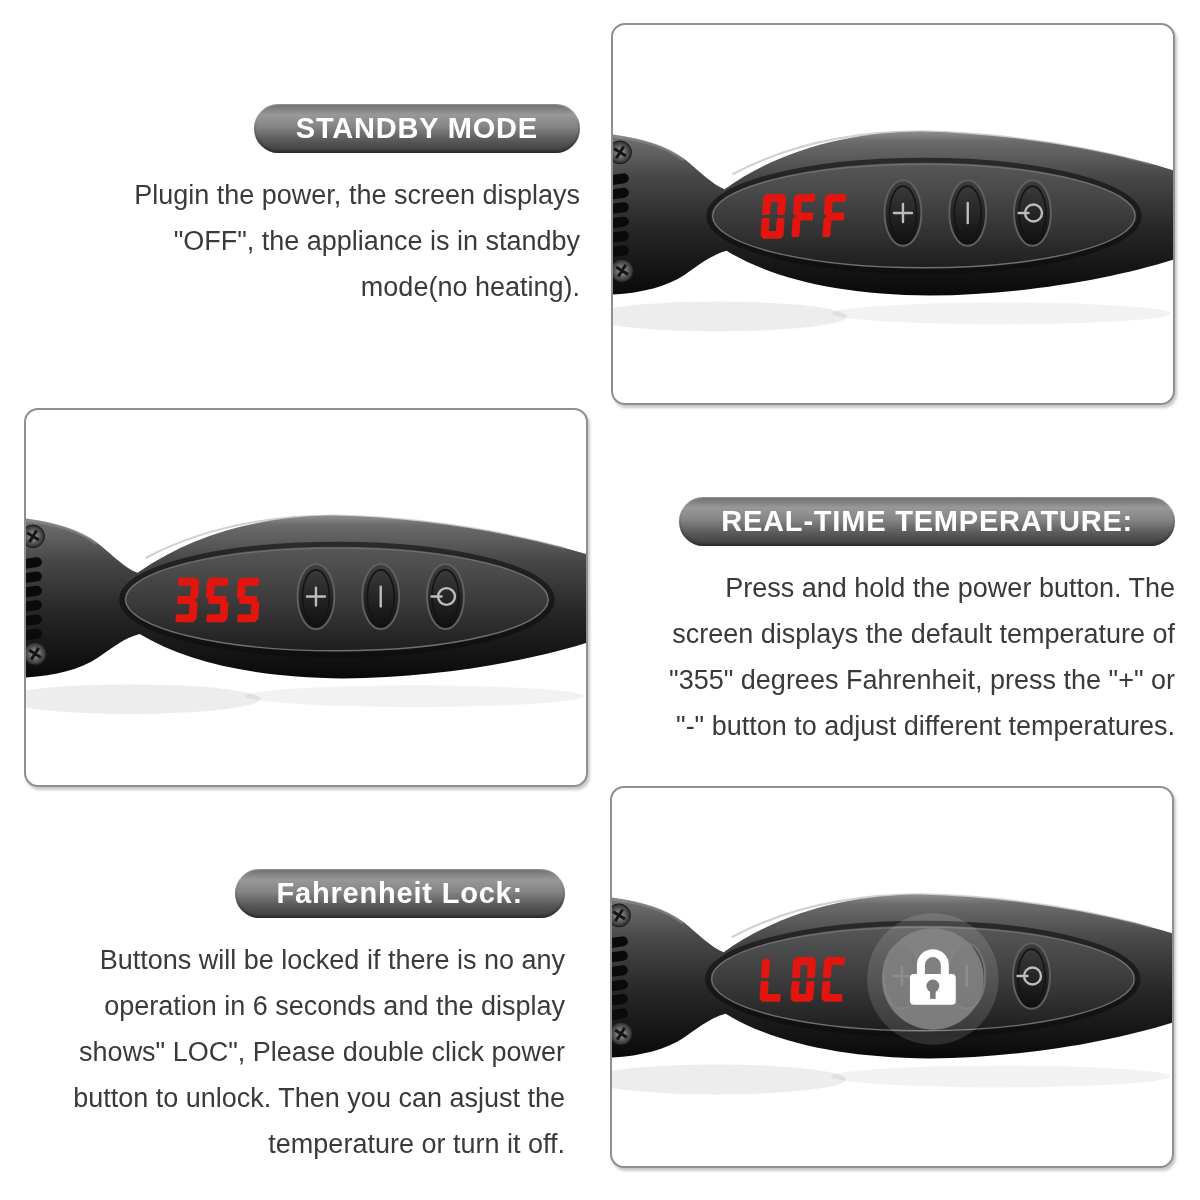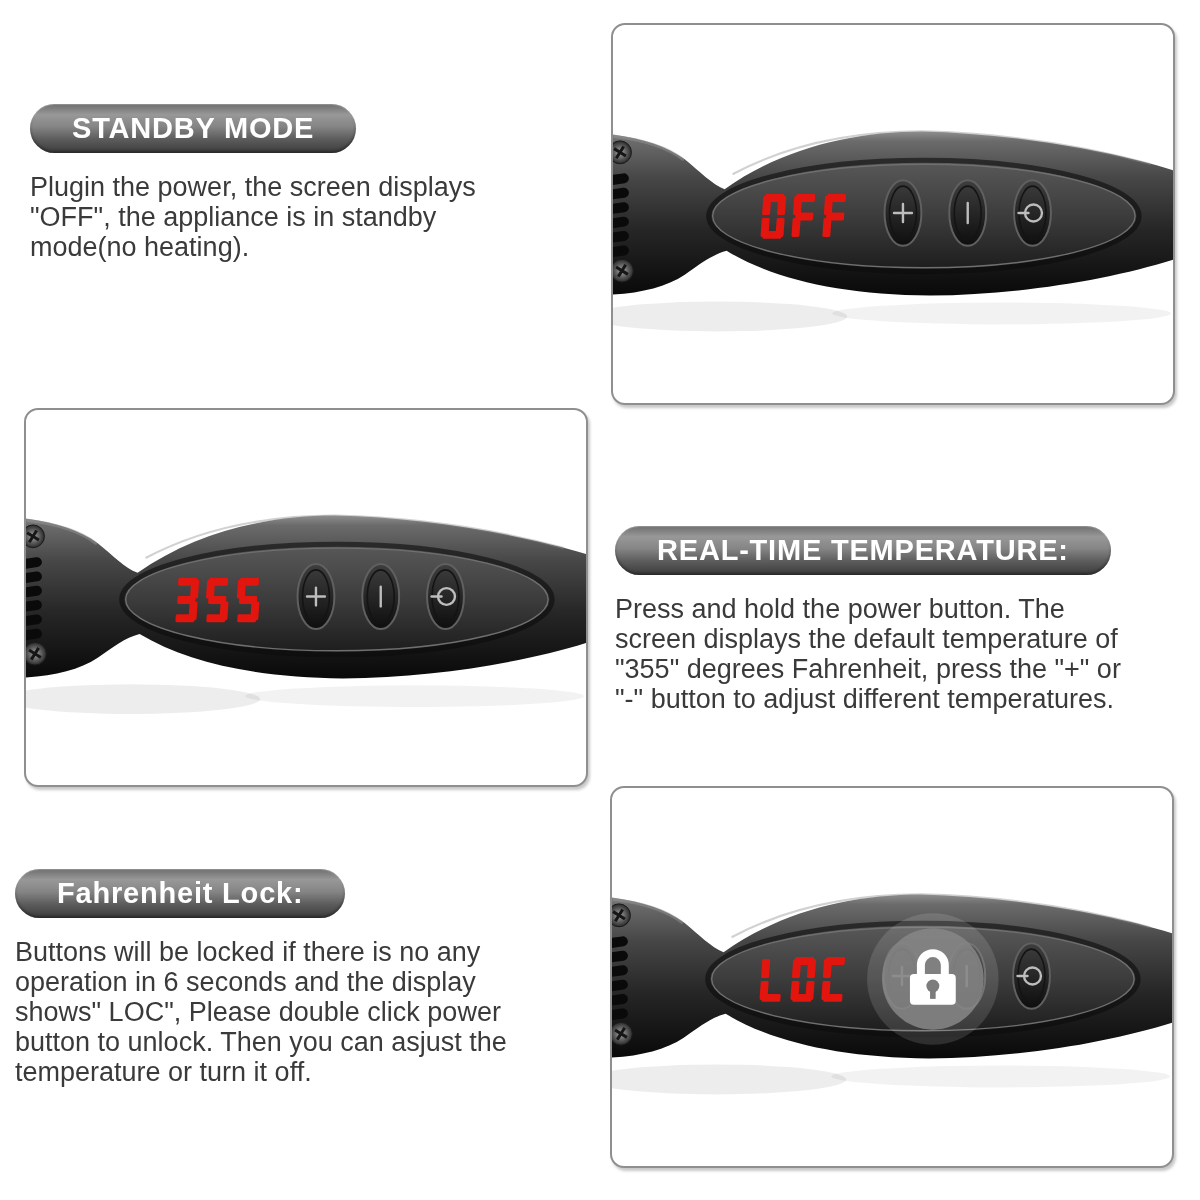--- a/index.html
+++ b/index.html
@@ -1,34 +1,34 @@
 <!DOCTYPE html>
 <html style="--display-red: #e2150f; --body-text: #3a3a3a; --heading-text: #ffffff; --panel-border: #8f8f8f; --button-glyph: #bdbdbd;"><head>
 <meta charset="utf-8">
 <style>
   html,body{margin:0;padding:0}
   body{
     width:1200px;height:1200px;background:#ffffff;
     font-family:"Liberation Sans",sans-serif;position:relative;overflow:hidden;
   }
   .canvas{position:absolute;inset:0}
-  .tb{position:absolute;text-align:left}
+  .tb{position:absolute;text-align:right}
   .pill{
     display:inline-block;padding:0 42px;height:49px;line-height:49px;
     border-radius:26px;font-weight:bold;font-size:29px;letter-spacing:.8px;
     color:var(--heading-text,#fff);
     background:linear-gradient(180deg,#6e6e6e 0%,#989898 22%,#858585 46%,#5c5c5c 72%,#3c3c3c 100%);
     box-shadow:inset 0 1px 1px rgba(255,255,255,.25), inset 0 -2px 3px rgba(0,0,0,.35);
   }
   .desc{
-    margin:19px 0 0;font-size:27px;line-height:30px;
+    margin:19px 0 0;font-size:27px;line-height:46px;
     color:var(--body-text,#3a3a3a);white-space:pre-line;
   }
   #tb-standby{left:30px;top:104px;width:550px}
-  #tb-realtime{left:615px;top:526px;width:560px}
+  #tb-realtime{left:615px;top:497px;width:560px}
   #tb-autolock{left:15px;top:869px;width:550px}
   .panel{
     position:absolute;box-sizing:border-box;background:#fff;
     border:2px solid var(--panel-border,#8f8f8f);border-radius:14px;
     overflow:hidden;box-shadow:2px 3px 3px rgba(0,0,0,.22);
   }
   #panel-standby{left:611px;top:23px;width:564px;height:382px}
   #panel-temp{left:24px;top:408px;width:564px;height:379px}
   #panel-lock{left:610px;top:786px;width:564px;height:382px}
   .panel svg{display:block;width:100%;height:100%}

